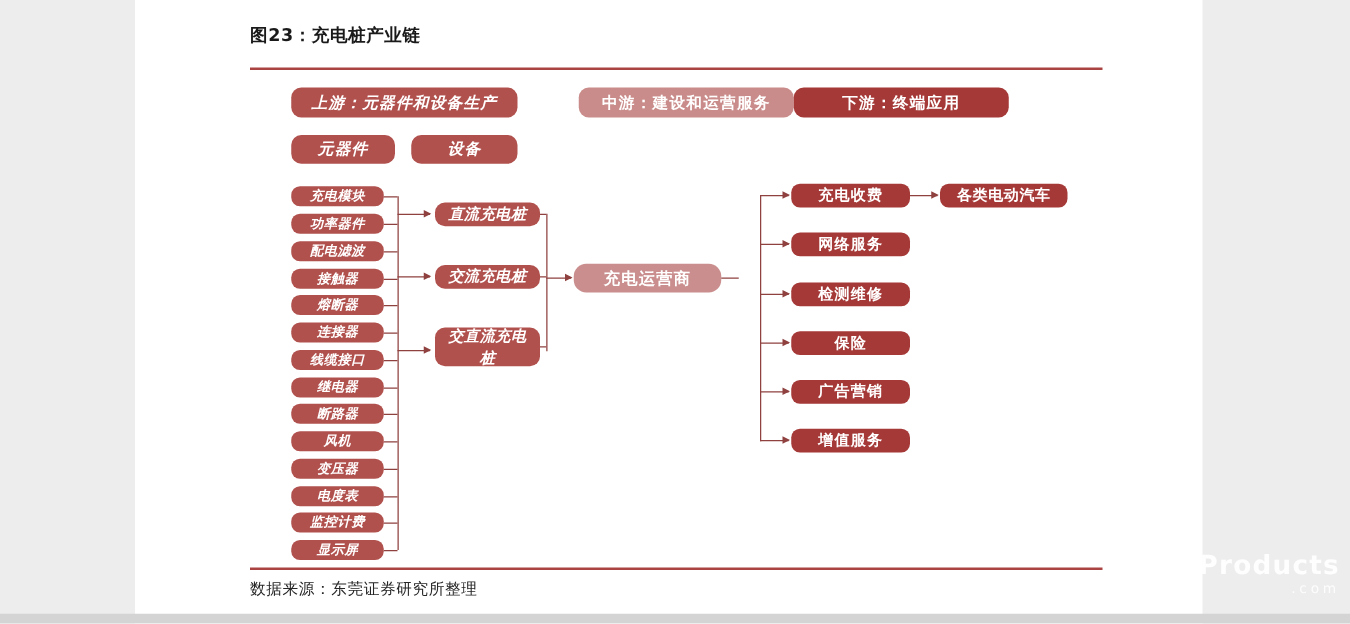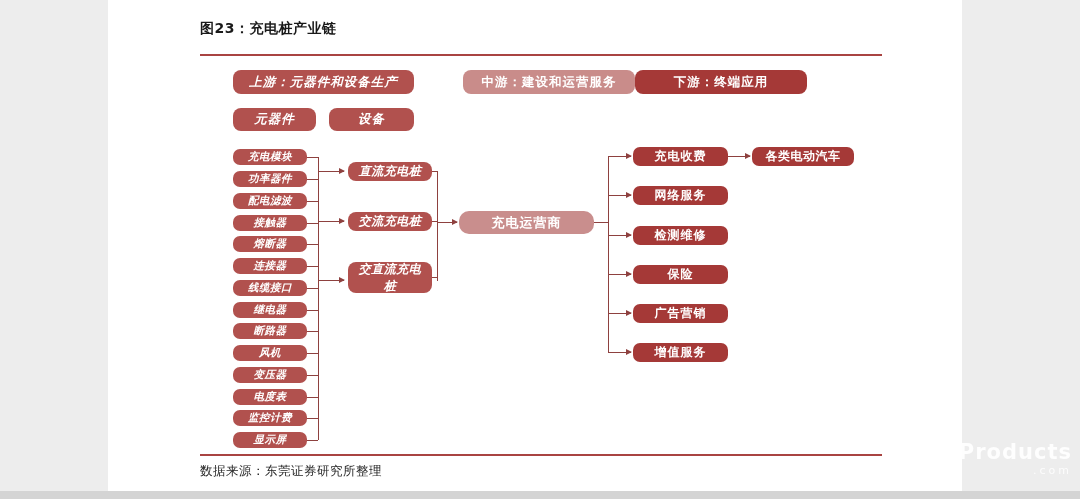--- a/index.html
+++ b/index.html
@@ -29,21 +29,21 @@
   .hbox { top:70px; height:24px; font-size:12.5px; letter-spacing:1px; }
   .cbox { top:108px; height:23px; font-size:12.5px; letter-spacing:1px; }
 
   .lbox { left:233px; width:74px; height:16px; font-size:10.5px; border-radius:7px; letter-spacing:0.5px; }
   .lbox::after { content:""; position:absolute; left:100%; top:calc(50% - 0.5px); width:11px; height:1px; background:#8e413f; }
 
   .mbox { left:348px; width:84px; font-size:12px; letter-spacing:0.5px; }
   .mbox::after { content:""; position:absolute; left:100%; top:calc(50% - 0.5px); width:5px; height:1px; background:#8e413f; }
   .mbox.tall { white-space:pre-line; line-height:1.35; }
 
-  .opbox { left:459px; top:211px; width:135px; height:23px; font-size:13px; background:#c98e8d; border-radius:10px; letter-spacing:1px; }
+  .opbox { left:459px; top:211px; width:118px; height:23px; font-size:13px; background:#c98e8d; border-radius:10px; letter-spacing:1px; }
   .opbox::after { content:""; position:absolute; left:100%; top:calc(50% - 0.5px); width:14px; height:1px; background:#8e413f; }
 
   .rbox { left:633px; width:95px; height:19px; font-size:12px; letter-spacing:1px; border-radius:7px; }
   .evbox { left:752px; top:147px; width:102px; height:19px; font-size:12px; border-radius:7px; letter-spacing:0.5px; }
 
   .vline { position:absolute; width:1px; background:#8e413f; }
   .harrow { position:absolute; height:1px; background:#8e413f; }
   .harrow::after { content:""; position:absolute; right:-1px; top:-3px;
                    border-left:6px solid #8e413f; border-top:3.5px solid transparent; border-bottom:3.5px solid transparent; }
 

